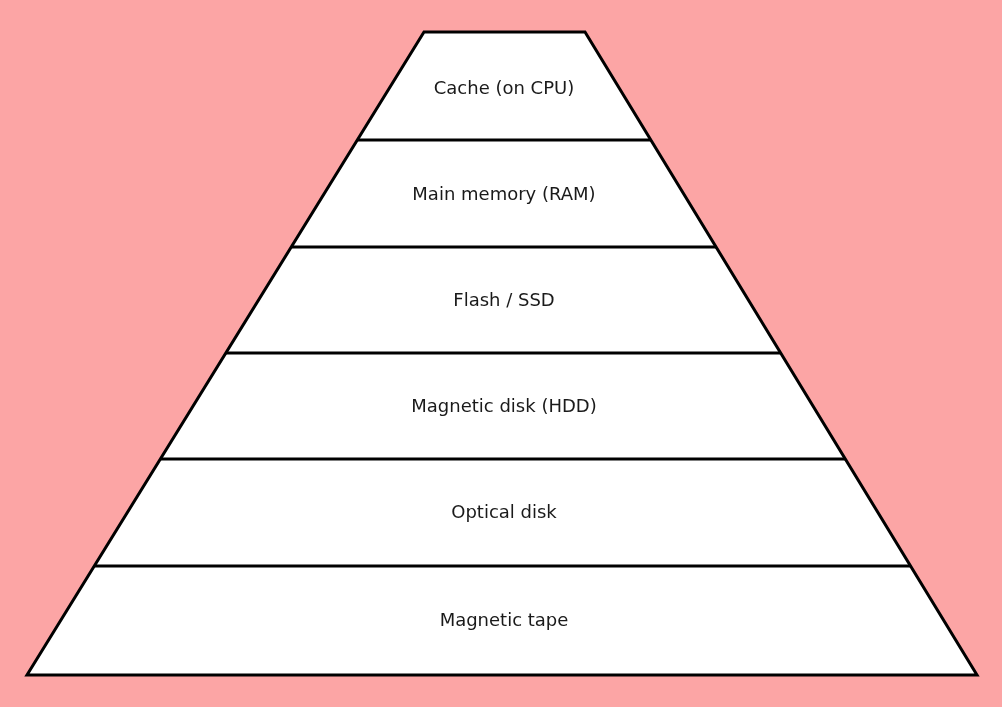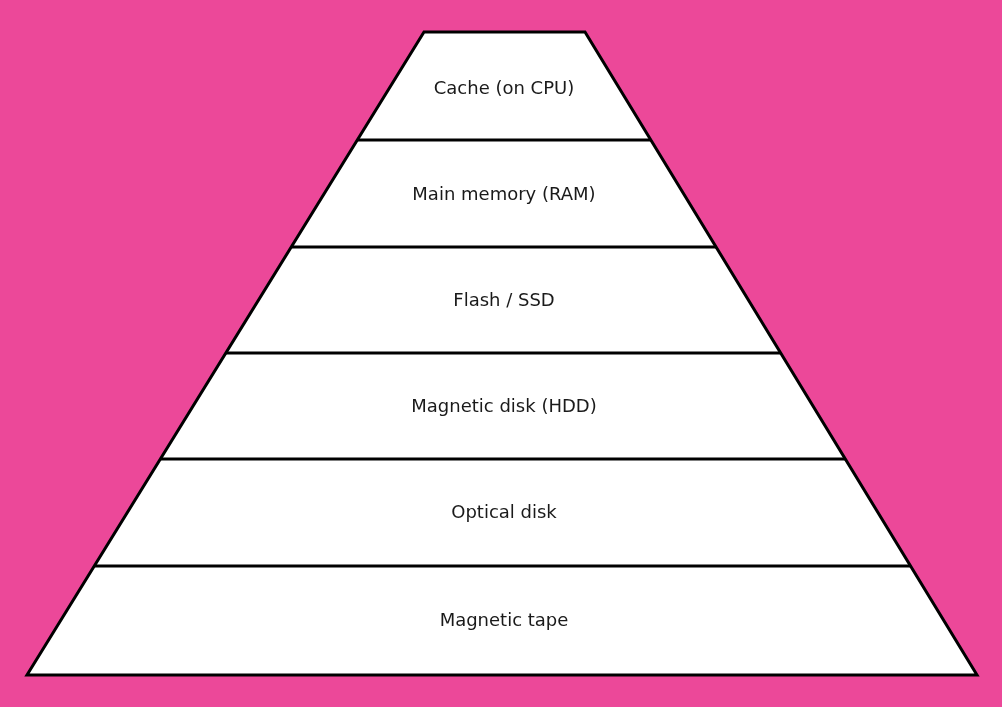--- a/index.html
+++ b/index.html
@@ -4,21 +4,21 @@
 <style>
   html, body {
     margin: 0;
     padding: 0;
     background: #ffffff;
   }
   .canvas {
     position: relative;
     width: 1002px;
     height: 707px;
-    background: #ec4899;
+    background: #fca5a5;
     font-family: "DejaVu Sans", "Liberation Sans", sans-serif;
     overflow: hidden;
   }
   svg {
     display: block;
   }
   .shape {
     fill: #ffffff;
     stroke: #000000;
     stroke-width: 3;

